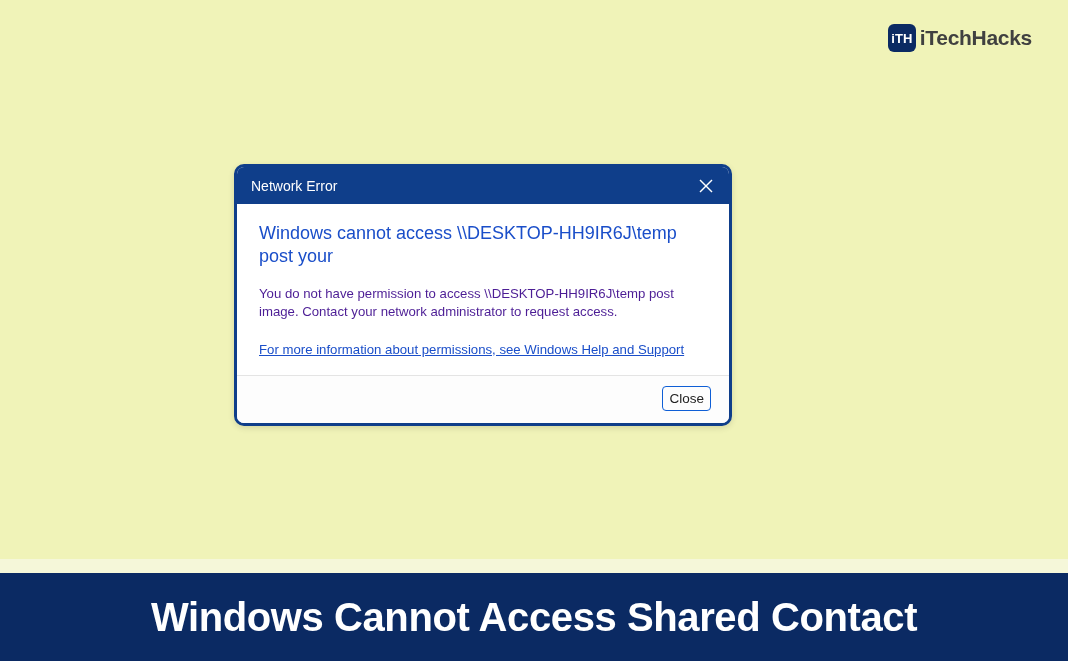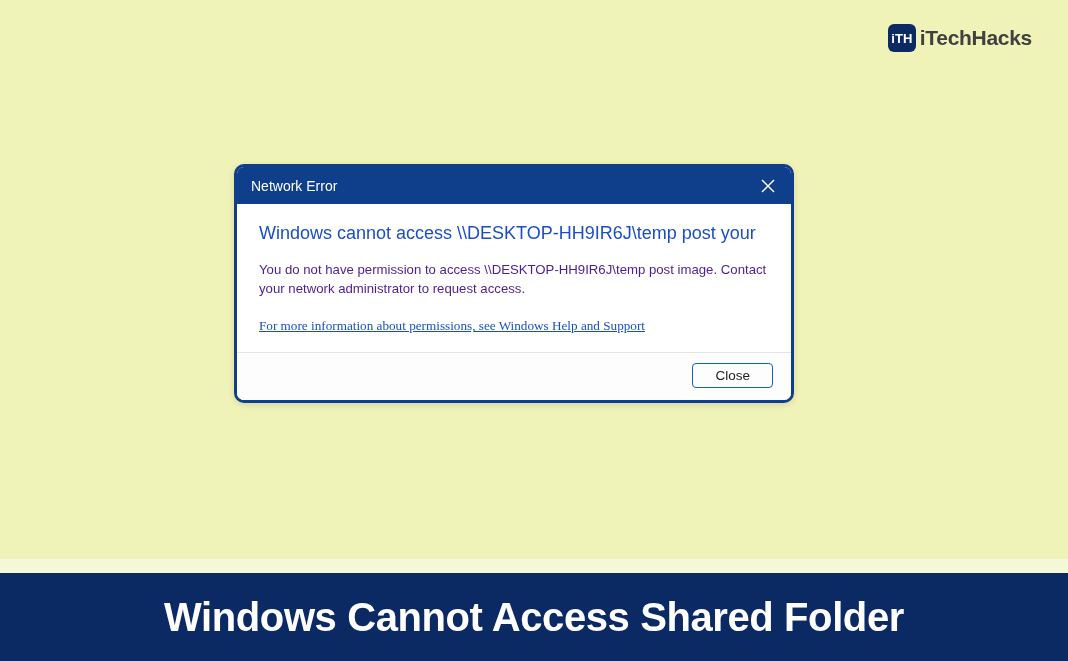--- a/index.html
+++ b/index.html
@@ -38,21 +38,21 @@
     .watermark-text {
       font-size: 21px;
       font-weight: 700;
       color: #404040;
       letter-spacing: -0.3px;
     }
     .dialog {
       position: absolute;
       left: 234px;
       top: 164px;
-      width: 560px;
+      width: 498px;
       background: #fff;
       border: 3px solid #0f3e8a;
       border-radius: 10px;
       overflow: hidden;
       box-shadow: 0 2px 6px rgba(0,0,0,0.12);
     }
     .titlebar {
       background: #0f3e8a;
       color: #fff;
       height: 37px;
@@ -93,34 +93,33 @@
       line-height: 1.4;
       margin-bottom: 18px;
     }
     .help-link {
       color: #1a4ec9;
       font-size: 13.2px;
       text-decoration: underline;
       cursor: pointer;
       display: inline-block;
       margin-bottom: 8px;
-      font-family: Liberation Serif, serif;
     }
     .dialog-footer {
       border-top: 1px solid #e4e4e4;
       background: #fdfdfd;
       padding: 10px 18px 12px 18px;
       display: flex;
       justify-content: flex-end;
     }
     .close-button {
       background: #fdfdfd;
       border: 1.5px solid #0f5fd6;
       border-radius: 4px;
-      padding: 4px 22px;
+      padding: 4px 6px;
       font-size: 13.5px;
       color: #222;
       cursor: pointer;
       font-family: inherit;
     }
     .banner {
       position: absolute;
       left: 0;
       bottom: 0;
       width: 100%;
@@ -171,14 +170,14 @@
     <a class="help-link">For more information about permissions, see Windows Help and Support</a>
   </div>
   <div class="dialog-footer">
     <button class="close-button">Close</button>
   </div>
 </div>
 
 <div class="yellow-strip"></div>
 
 <div class="banner">
-  <span class="banner-text">Windows Cannot Access Shared Folder</span>
+  <span class="banner-text">Windows Cannot Access Shared Contact</span>
 </div>
 
 </body></html>

